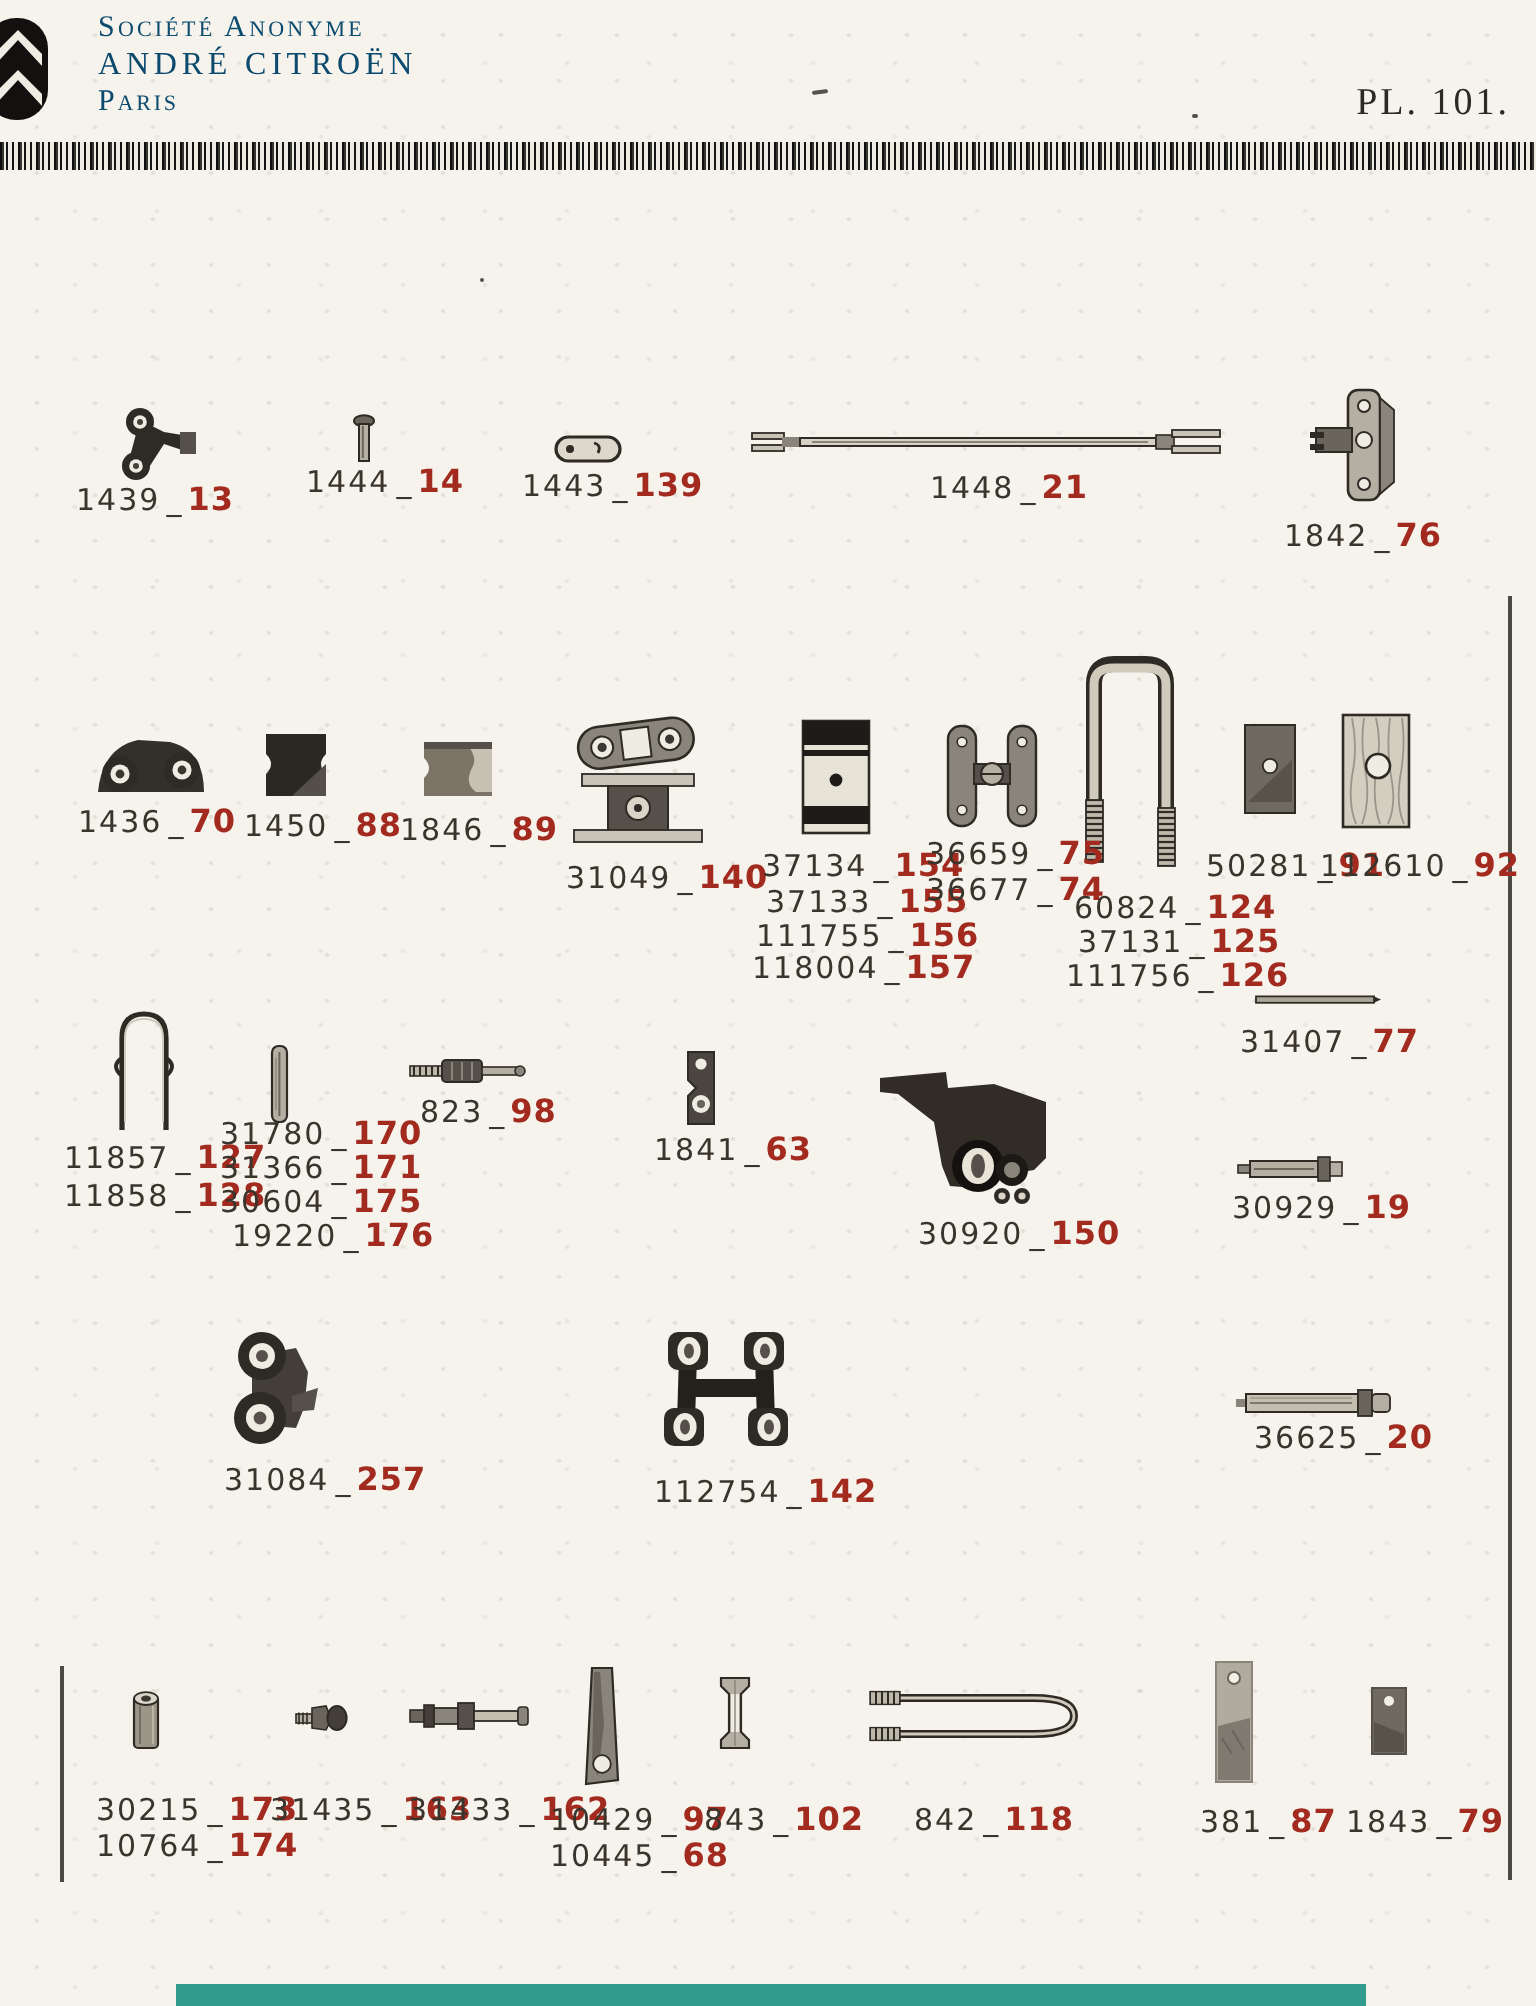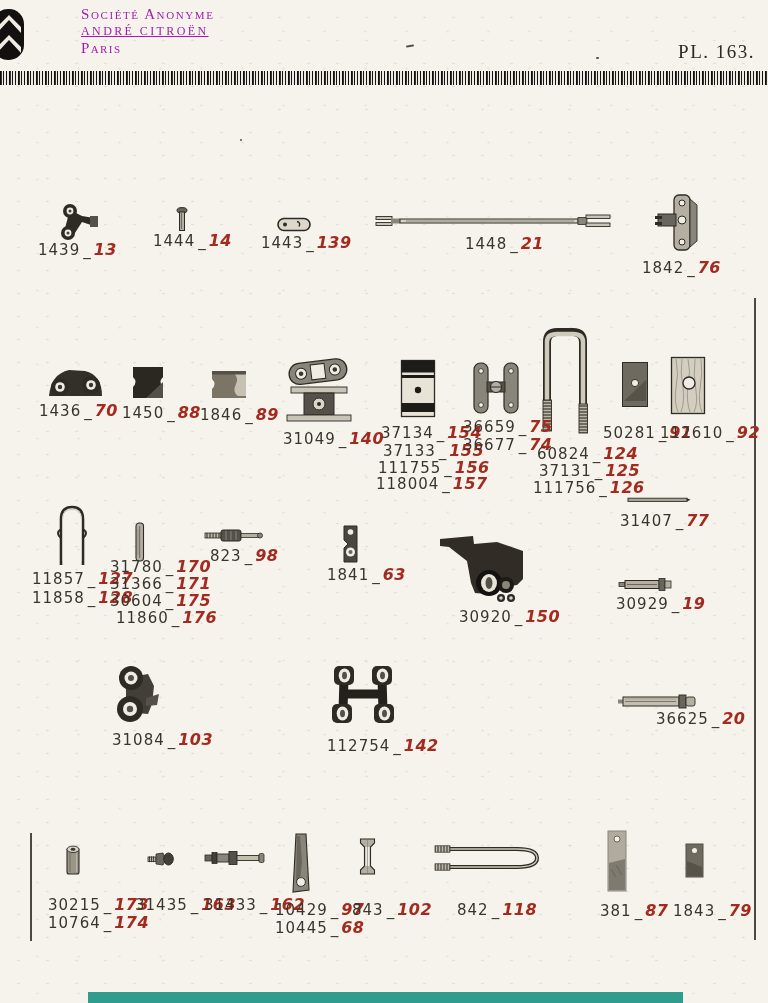--- a/index.html
+++ b/index.html
@@ -2,34 +2,34 @@
 <html><head>
 <meta charset="utf-8">
 <style>
   html,body{margin:0;padding:0;background:#e9e7e0;}
   .page{position:relative;width:768px;height:1003px;background:#f5f3ec;overflow:hidden;
         font-family:"DejaVu Sans",sans-serif;}
   .page::before{content:"";position:absolute;inset:0;pointer-events:none;
      background-image:radial-gradient(rgba(110,104,88,.13) 1px,transparent 1.4px),
                       radial-gradient(rgba(110,104,88,.09) 1px,transparent 1.4px);
      background-size:29px 23px,41px 37px;background-position:4px 6px,17px 13px;}
-  .hdr{position:absolute;left:49px;top:6px;color:#a21caf;font-family:"Liberation Serif",serif;margin-left:32px;}
+  .hdr{position:absolute;left:49px;top:6px;color:#0c4a6e;font-family:"Liberation Serif",serif;}
   .hdr .l1{font-variant:small-caps;font-size:15px;letter-spacing:1.6px;}
-  .hdr .l2{font-size:12px;letter-spacing:2.4px;margin-top:1px;text-decoration:underline;}
+  .hdr .l2{font-size:16px;letter-spacing:2.4px;margin-top:1px;}
   .hdr .l3{font-variant:small-caps;font-size:15px;letter-spacing:1.4px;margin-top:1px;}
   .plate{position:absolute;right:13px;top:41px;font-family:"Liberation Serif",serif;
          font-size:19px;letter-spacing:1.5px;color:#2e2a23;}
   .logo{position:absolute;left:-7px;top:9px;}
   .hatch{position:absolute;left:0;top:71px;width:768px;height:14px;background-color:#eeebe2;
      background-image:
        repeating-linear-gradient(90deg,rgba(12,12,12,.95) 0 1px,transparent 1px 3px),
        repeating-linear-gradient(90deg,rgba(22,20,18,.85) 0 2px,transparent 2px 9px),
        repeating-linear-gradient(90deg,rgba(30,28,25,.45) 0 1px,transparent 1px 6px);}
   .lbl{position:absolute;font-size:15px;color:#3a352c;letter-spacing:1px;white-space:nowrap;}
-  .lbl .ref{color:#a32a1f;font-weight:bold;font-style:italic;font-size:16px;letter-spacing:.5px;}
+  .lbl .ref{color:#a32a1f;font-weight:bold;font-size:16px;letter-spacing:.5px;}
   .lbl .sep{display:inline-block;margin:0 2px 0 3px;color:#3a352c;}
   .fig{position:absolute;}
   .fig svg{display:block;}
   .scanline{position:absolute;background:rgba(45,42,38,.85);}
   .speck{position:absolute;background:#55504a;border-radius:1px;}
   .footerbar{position:absolute;left:88px;top:992px;width:595px;height:11px;background:#2f9c8e;}
 </style>
 </head>
 <body>
 
@@ -40,21 +40,21 @@
       <rect x="0" y="0" width="31" height="51" rx="15" fill="#12110f"></rect>
       <path d="M4 24 L16 11 L28 24 L28 18 L16 6 L4 18 Z" fill="#efece3"></path>
       <path d="M4 44 L16 31 L28 44 L28 38 L16 26 L4 38 Z" fill="#efece3"></path>
     </svg>
   </div>
   <div class="hdr">
     <div class="l1">Société Anonyme</div>
     <div class="l2">ANDRÉ CITROËN</div>
     <div class="l3">Paris</div>
   </div>
-  <div class="plate">PL. 163.</div>
+  <div class="plate">PL. 101.</div>
   <div class="hatch"></div>
   <div class="speck" style="left:406px;top:45px;width:8px;height:2px;transform:rotate(-8deg)"></div>
   <div class="speck" style="left:596px;top:57px;width:3px;height:2px"></div>
   <div class="speck" style="left:240px;top:139px;width:2px;height:2px"></div>
 
   <div class="scanline" style="left:754px;top:298px;width:2px;height:642px"></div>
   <div class="scanline" style="left:30px;top:833px;width:2px;height:108px"></div>
 
   <div class="fig" style="left:58px;top:203px">
     <svg width="42" height="40" viewBox="0 0 42 40">
@@ -414,29 +414,29 @@
   <div class="lbl" style="left:533px;top:478px"><span class="num">111756</span><span class="sep">_</span><span class="ref">126</span></div>
   <div class="lbl" style="left:603px;top:423px"><span class="num">50281</span><span class="sep">_</span><span class="ref">91</span></div>
   <div class="lbl" style="left:660px;top:423px"><span class="num">112610</span><span class="sep">_</span><span class="ref">92</span></div>
 
   <div class="lbl" style="left:620px;top:511px"><span class="num">31407</span><span class="sep">_</span><span class="ref">77</span></div>
   <div class="lbl" style="left:32px;top:569px"><span class="num">11857</span><span class="sep">_</span><span class="ref">127</span></div>
   <div class="lbl" style="left:32px;top:588px"><span class="num">11858</span><span class="sep">_</span><span class="ref">128</span></div>
   <div class="lbl" style="left:110px;top:557px"><span class="num">31780</span><span class="sep">_</span><span class="ref">170</span></div>
   <div class="lbl" style="left:110px;top:574px"><span class="num">31366</span><span class="sep">_</span><span class="ref">171</span></div>
   <div class="lbl" style="left:110px;top:591px"><span class="num">30604</span><span class="sep">_</span><span class="ref">175</span></div>
-  <div class="lbl" style="left:116px;top:608px"><span class="num">11860</span><span class="sep">_</span><span class="ref">176</span></div>
+  <div class="lbl" style="left:116px;top:608px"><span class="num">19220</span><span class="sep">_</span><span class="ref">176</span></div>
   <div class="lbl" style="left:210px;top:546px"><span class="num">823</span><span class="sep">_</span><span class="ref">98</span></div>
   <div class="lbl" style="left:327px;top:565px"><span class="num">1841</span><span class="sep">_</span><span class="ref">63</span></div>
   <div class="lbl" style="left:459px;top:607px"><span class="num">30920</span><span class="sep">_</span><span class="ref">150</span></div>
   <div class="lbl" style="left:616px;top:594px"><span class="num">30929</span><span class="sep">_</span><span class="ref">19</span></div>
 
-  <div class="lbl" style="left:112px;top:730px"><span class="num">31084</span><span class="sep">_</span><span class="ref">103</span></div>
+  <div class="lbl" style="left:112px;top:730px"><span class="num">31084</span><span class="sep">_</span><span class="ref">257</span></div>
   <div class="lbl" style="left:327px;top:736px"><span class="num">112754</span><span class="sep">_</span><span class="ref">142</span></div>
-  <div class="lbl" style="left:656px;top:709px"><span class="num">36625</span><span class="sep">_</span><span class="ref">20</span></div>
+  <div class="lbl" style="left:627px;top:709px"><span class="num">36625</span><span class="sep">_</span><span class="ref">20</span></div>
 
   <div class="lbl" style="left:48px;top:895px"><span class="num">30215</span><span class="sep">_</span><span class="ref">173</span></div>
   <div class="lbl" style="left:48px;top:913px"><span class="num">10764</span><span class="sep">_</span><span class="ref">174</span></div>
   <div class="lbl" style="left:135px;top:895px"><span class="num">31435</span><span class="sep">_</span><span class="ref">163</span></div>
   <div class="lbl" style="left:204px;top:895px"><span class="num">31433</span><span class="sep">_</span><span class="ref">162</span></div>
   <div class="lbl" style="left:275px;top:900px"><span class="num">10429</span><span class="sep">_</span><span class="ref">97</span></div>
   <div class="lbl" style="left:275px;top:918px"><span class="num">10445</span><span class="sep">_</span><span class="ref">68</span></div>
   <div class="lbl" style="left:352px;top:900px"><span class="num">843</span><span class="sep">_</span><span class="ref">102</span></div>
   <div class="lbl" style="left:457px;top:900px"><span class="num">842</span><span class="sep">_</span><span class="ref">118</span></div>
   <div class="lbl" style="left:600px;top:901px"><span class="num">381</span><span class="sep">_</span><span class="ref">87</span></div>

